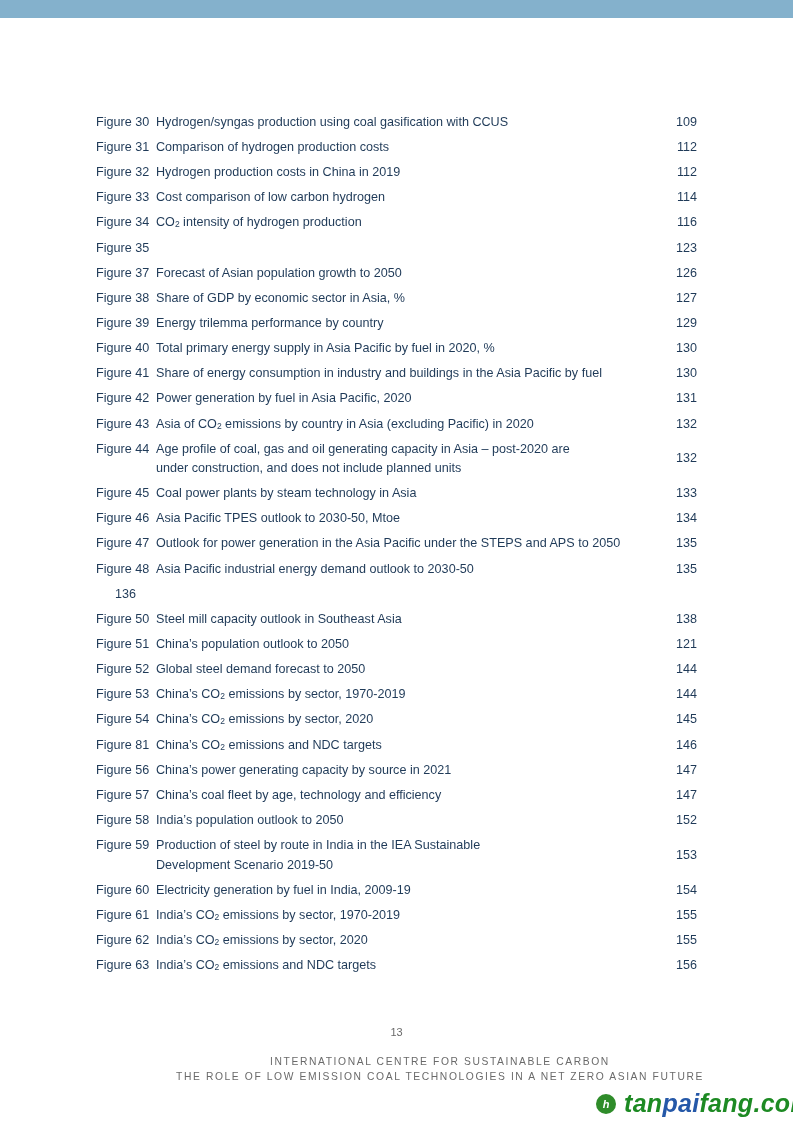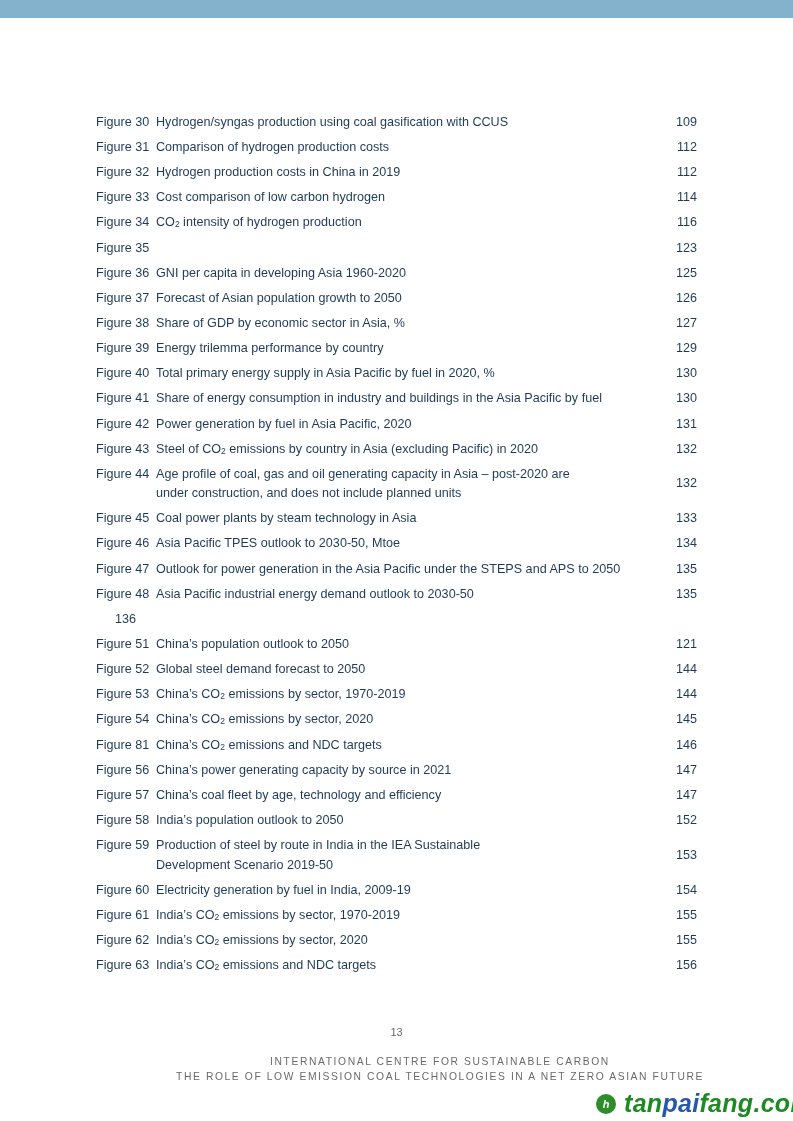--- a/index.html
+++ b/index.html
@@ -96,27 +96,20 @@
     <span class="page-num">116</span>
   </div>
 
   <div class="row">
     <div class="entry">
         <span class="fig-label">Figure 35</span>
       </div>
     <span class="page-num">123</span>
   </div>
 
-  <div class="row">
-    <div class="entry">
-        <span class="fig-label">Figure 36</span>
-        <span class="fig-title">GNI per capita in developing Asia 1960-2020</span>
-      </div>
-    <span class="page-num">125</span>
-  </div>
 
   <div class="row">
     <div class="entry">
         <span class="fig-label">Figure 37</span>
         <span class="fig-title">Forecast of Asian population growth to 2050</span>
       </div>
     <span class="page-num">126</span>
   </div>
 
   <div class="row">
@@ -155,21 +148,21 @@
     <div class="entry">
         <span class="fig-label">Figure 42</span>
         <span class="fig-title">Power generation by fuel in Asia Pacific, 2020</span>
       </div>
     <span class="page-num">131</span>
   </div>
 
   <div class="row">
     <div class="entry">
         <span class="fig-label">Figure 43</span>
-        <span class="fig-title"><span>Steel of CO</span><sub>2</sub><span> emissions by country in Asia (excluding Pacific) in 2020</span></span>
+        <span class="fig-title"><span>Asia of CO</span><sub>2</sub><span> emissions by country in Asia (excluding Pacific) in 2020</span></span>
       </div>
     <span class="page-num">132</span>
   </div>
 
   <div class="row wrap">
     <div class="entry">
         <span class="fig-label" style="align-self:flex-start">Figure 44</span>
         <span class="fig-title" style="padding-right:60px">Age profile of coal, gas and oil generating capacity in Asia – post-2020 are under construction, and does not include planned units</span>
       </div>
     <span class="page-num">132</span>
@@ -204,20 +197,27 @@
         <span class="fig-label">Figure 48</span>
         <span class="fig-title">Asia Pacific industrial energy demand outlook to 2030-50</span>
       </div>
     <span class="page-num">135</span>
   </div>
 
   <div class="row">
     <span class="page-num">136</span>
   </div>
 
+  <div class="row">
+    <div class="entry">
+        <span class="fig-label">Figure 50</span>
+        <span class="fig-title">Steel mill capacity outlook in Southeast Asia</span>
+      </div>
+    <span class="page-num">138</span>
+  </div>
 
   <div class="row">
     <div class="entry">
         <span class="fig-label">Figure 51</span>
         <span class="fig-title">China’s population outlook to 2050</span>
       </div>
     <span class="page-num">121</span>
   </div>
 
   <div class="row">

